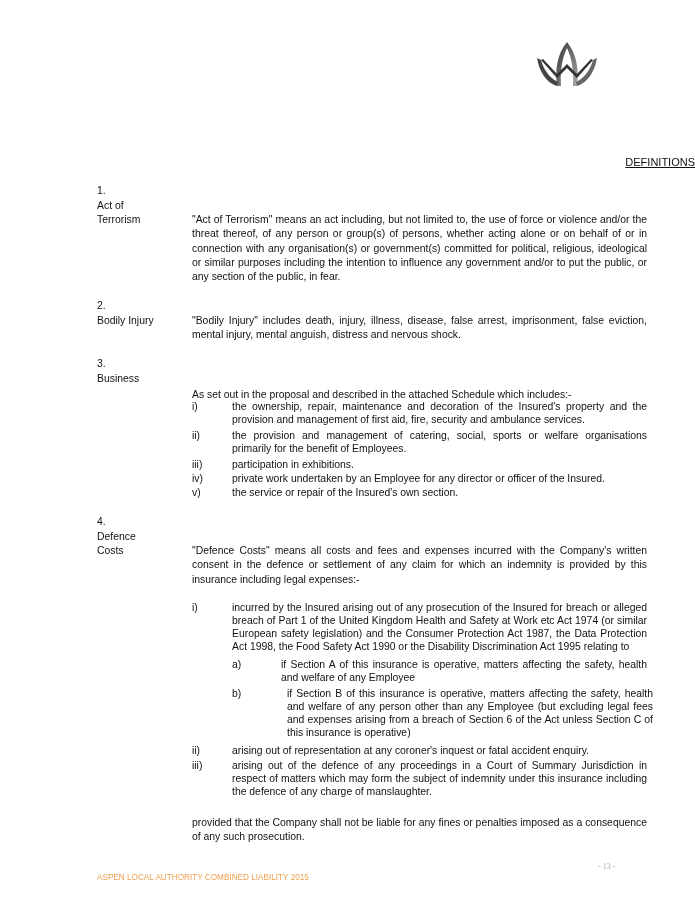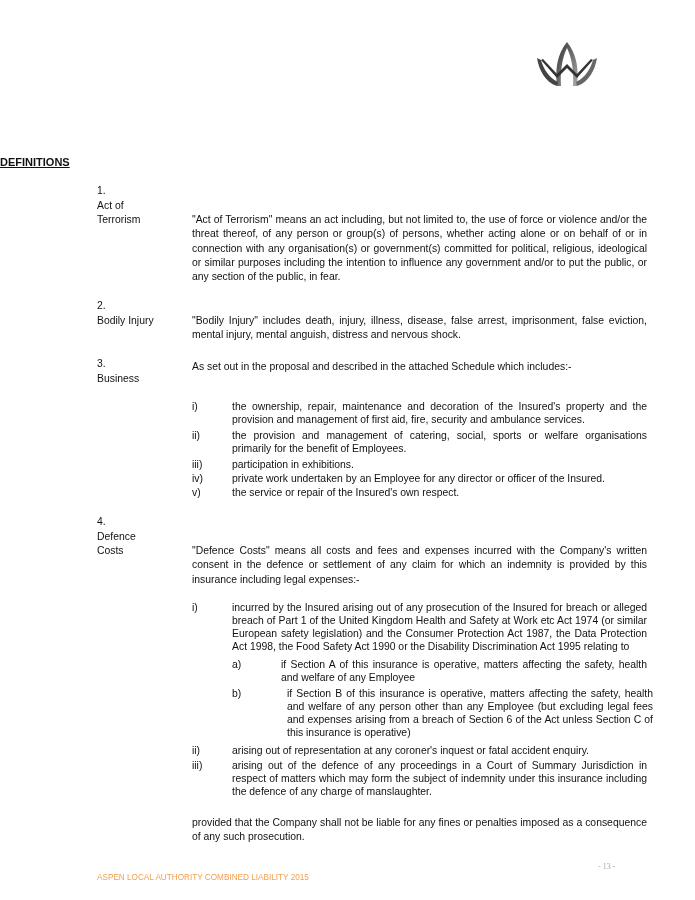--- a/index.html
+++ b/index.html
@@ -1,20 +1,20 @@
 <!DOCTYPE html>
 <html><head>
 <meta charset="utf-8">
 <style>
   html, body { margin:0; padding:0; background:#fff; }
   body { width:695px; height:900px; position:relative; overflow:hidden;
          font-family:"Liberation Sans", sans-serif; color:#111; }
   .logo { position:absolute; left:535px; top:40px; width:64px; height:48px; }
-  .title { position:absolute; left:0; right:0; top:156px; text-align:left;
-           font-size:11px; font-weight:bold; text-decoration:underline; }
+  .title { position:absolute; left:0; right:0; top:156px; text-align:right;
+           font-size:11px; font-weight:normal; text-decoration:underline;padding-left:12px; }
   .p { position:absolute; font-size:10.4px; line-height:14.3px; }
   .label { left:97px; width:90px; }
   .body { left:192px; width:455px; text-align:justify; text-align-last:left; }
   .num { position:absolute; font-size:10.4px; line-height:14.3px; }
   .item { position:absolute; font-size:10.4px; line-height:13px; text-align:justify; }
   .footer { position:absolute; left:97px; top:873px; font-size:8.2px; font-weight:normal;
             color:#f0a050; }
   .pageno { position:absolute; left:598px; top:862px; font-size:8px; color:#aaa;
             font-family:"Liberation Serif", serif; }
 </style>
@@ -42,32 +42,32 @@
 <div class="p label" style="top:198.5px">Act of</div>
 <div class="p label" style="top:213px">Terrorism</div>
 <div class="p body" style="top:213px">"Act of Terrorism" means an act including, but not limited to, the use of force or violence and/or the threat thereof, of any person or group(s) of persons, whether acting alone or on behalf of or in connection with any organisation(s) or government(s) committed for political, religious, ideological or similar purposes including the intention to influence any government and/or to put the public, or any section of the public, in fear.</div>
 
 <div class="p label" style="top:299px">2.</div>
 <div class="p label" style="top:314px">Bodily Injury</div>
 <div class="p body" style="top:314px">"Bodily Injury" includes death, injury, illness, disease, false arrest, imprisonment, false eviction, mental injury, mental anguish, distress and nervous shock.</div>
 
 <div class="p label" style="top:357px">3.</div>
 <div class="p label" style="top:371.5px">Business</div>
-<div class="p body" style="top:360px">As set out in the proposal and described in the attached Schedule which includes:-</div>
+<div class="p body" style="top:388px">As set out in the proposal and described in the attached Schedule which includes:-</div>
 
 <div class="num" style="left:192px;top:400px">i)</div>
 <div class="item" style="left:232px;width:415px;top:400px">the ownership, repair, maintenance and decoration of the Insured's property and the provision and management of first aid, fire, security and ambulance services.</div>
 <div class="num" style="left:192px;top:429px">ii)</div>
 <div class="item" style="left:232px;width:415px;top:429px">the provision and management of catering, social, sports or welfare organisations primarily for the benefit of Employees.</div>
 <div class="num" style="left:192px;top:457.5px">iii)</div>
 <div class="item" style="left:232px;width:415px;top:457.5px">participation in exhibitions.</div>
 <div class="num" style="left:192px;top:472px">iv)</div>
 <div class="item" style="left:232px;width:415px;top:472px">private work undertaken by an Employee for any director or officer of the Insured.</div>
 <div class="num" style="left:192px;top:486px">v)</div>
-<div class="item" style="left:232px;width:415px;top:486px">the service or repair of the Insured's own respect.</div>
+<div class="item" style="left:232px;width:415px;top:486px">the service or repair of the Insured's own section.</div>
 
 <div class="p label" style="top:515px">4.</div>
 <div class="p label" style="top:529.5px">Defence</div>
 <div class="p label" style="top:544px">Costs</div>
 <div class="p body" style="top:544px">"Defence Costs" means all costs and fees and expenses incurred with the Company's written consent in the defence or settlement of any claim for which an indemnity is provided by this insurance including legal expenses:-</div>
 
 <div class="num" style="left:192px;top:601px">i)</div>
 <div class="item" style="left:232px;width:415px;top:601px">incurred by the Insured arising out of any prosecution of the Insured for breach or alleged breach of Part 1 of the United Kingdom Health and Safety at Work etc Act 1974 (or similar European safety legislation) and the Consumer Protection Act 1987, the Data Protection Act 1998, the Food Safety Act 1990 or the Disability Discrimination Act 1995  relating to</div>
 
 <div class="num" style="left:232px;top:658px">a)</div>

